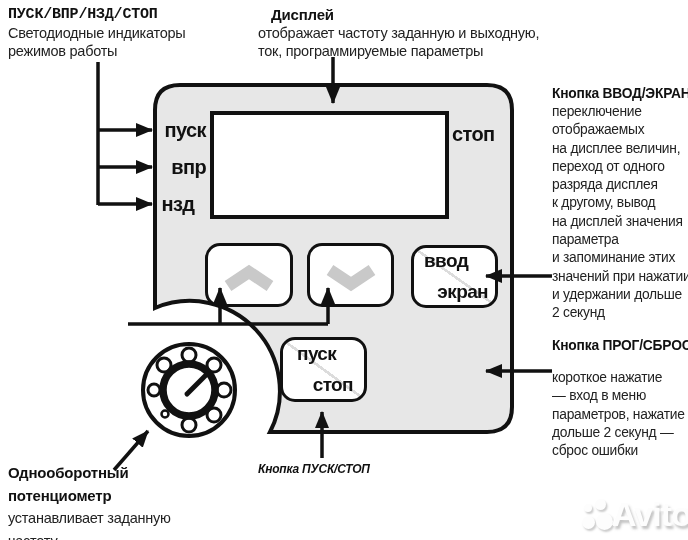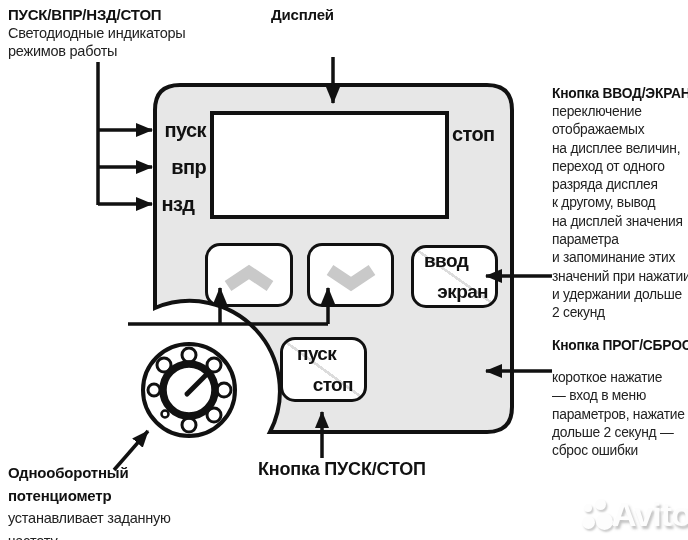--- a/index.html
+++ b/index.html
@@ -102,25 +102,27 @@
       <path d="M128,324 L328,324"></path>
       <path d="M220,324 L220,288" marker-end="url(#ah)"></path>
       <path d="M328,324 L328,288" marker-end="url(#ah)"></path>
       <path d="M552,276 L486,276" marker-end="url(#ah)"></path>
       <path d="M552,371 L486,371" marker-end="url(#ah)"></path>
       <path d="M322,458 L322,412" marker-end="url(#ah)"></path>
       <path d="M114,470 L148,431" marker-end="url(#ah)"></path>
     </g>
   </svg>
 
-  <div class="ann-title" style="left:8px; top:6px; font-size:15px;">ПУСК/ВПР/НЗД/СТОП</div>
+  <div class="ann-title" style="left:8px; top:6px; font-size:15px;font-family:Liberation Mono, monospace;">ПУСК/ВПР/НЗД/СТОП</div>
   <div class="ann-body" style="left:8px; top:24px; font-size:14.5px;">Светодиодные индикаторы
 режимов работы</div>
 
   <div class="ann-title" style="left:271px; top:6px; font-size:15px;">Дисплей</div>
+  <div class="ann-body" style="left:258px; top:24px; font-size:14.5px;">отображает частоту заданную и выходную,
+ток, программируемые параметры</div>
 
   <div class="ann-title rcol" style="left:552px; top:85px; font-weight:bold;">Кнопка ВВОД/ЭКРАН</div>
   <div class="ann-body rcol" style="left:552px; top:103px;">переключение
 отображаемых
 на дисплее величин,
 переход от одного
 разряда дисплея
 к другому, вывод
 на дисплей значения
 параметра
@@ -135,21 +137,21 @@
 параметров, нажатие
 дольше 2 секунд —
 сброс ошибки</div>
 
 
   <div class="ann-title pot-lh" style="left:8px; top:461px; font-size:15px;">Однооборотный
 потенциометр</div>
   <div class="ann-body pot-lh" style="left:8px; top:507px; font-size:14.5px;">устанавливает заданную
 частоту</div>
 
-  <div class="ann-title" style="left:258px; top:460px; font-size:18px;">Кнопка ПУСК/СТОП</div>
+  <div class="ann-title" style="left:258px; top:460px; font-size:12px;font-style:italic;">Кнопка ПУСК/СТОП</div>
 
   <div>
     <div class="wm-dot" style="left:584px; top:504px; width:8px;  height:8px;"></div>
     <div class="wm-dot" style="left:595px; top:499px; width:11px; height:11px;"></div>
     <div class="wm-dot" style="left:582px; top:516px; width:13px; height:13px;"></div>
     <div class="wm-dot" style="left:596px; top:513px; width:17px; height:17px;"></div>
     <div class="wm-text">Avito</div>
   </div>
 
 </div>

